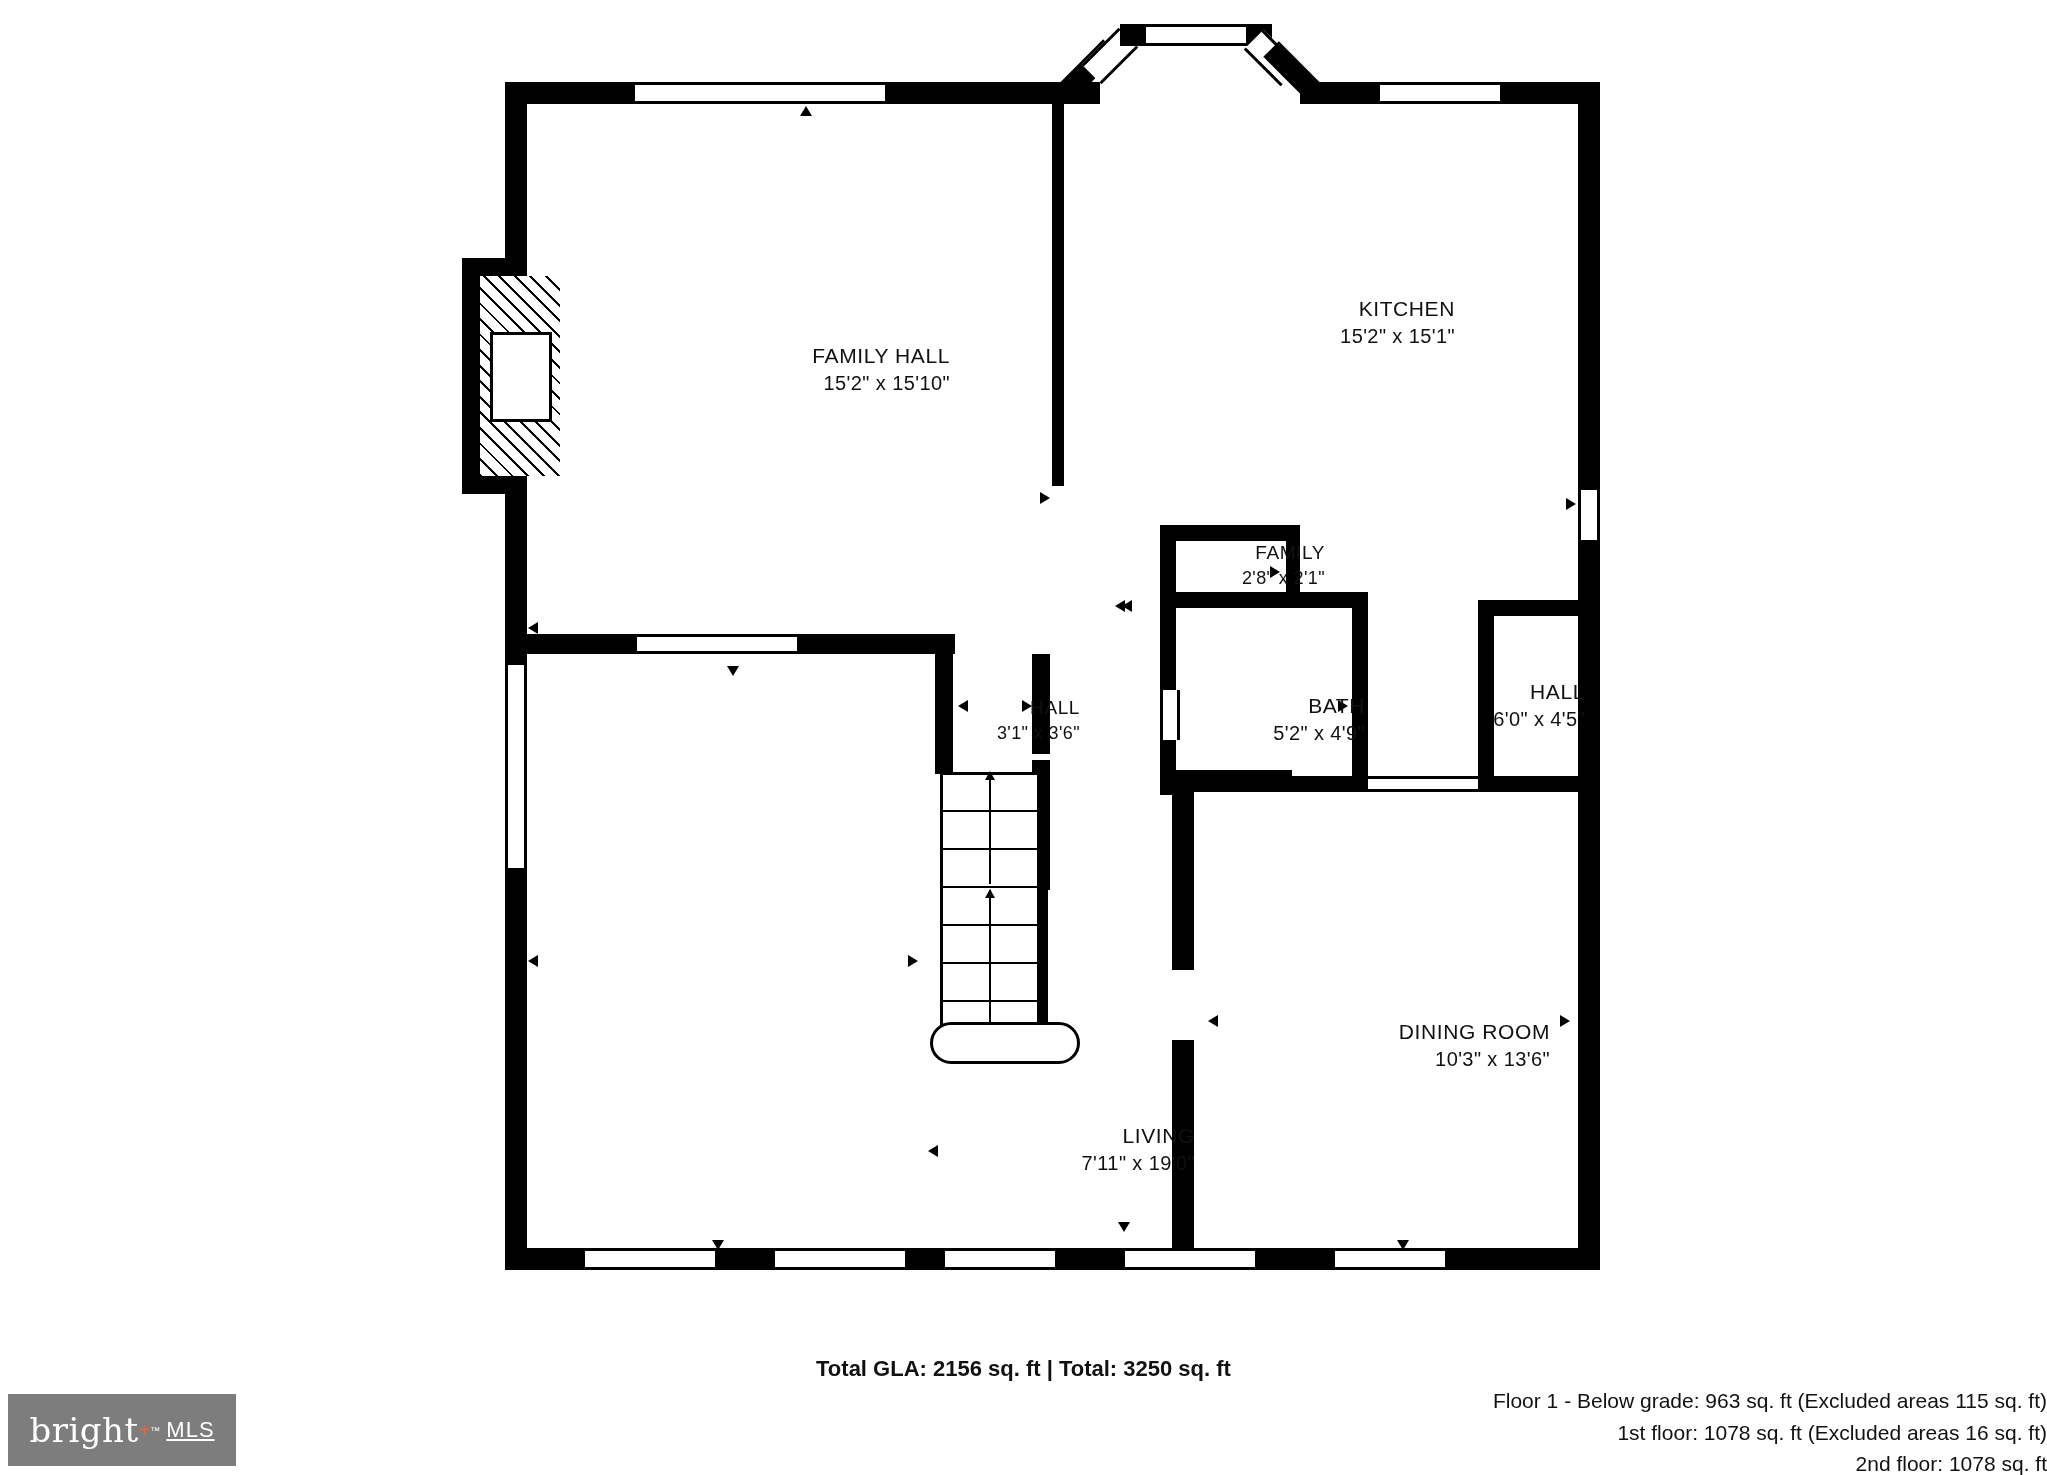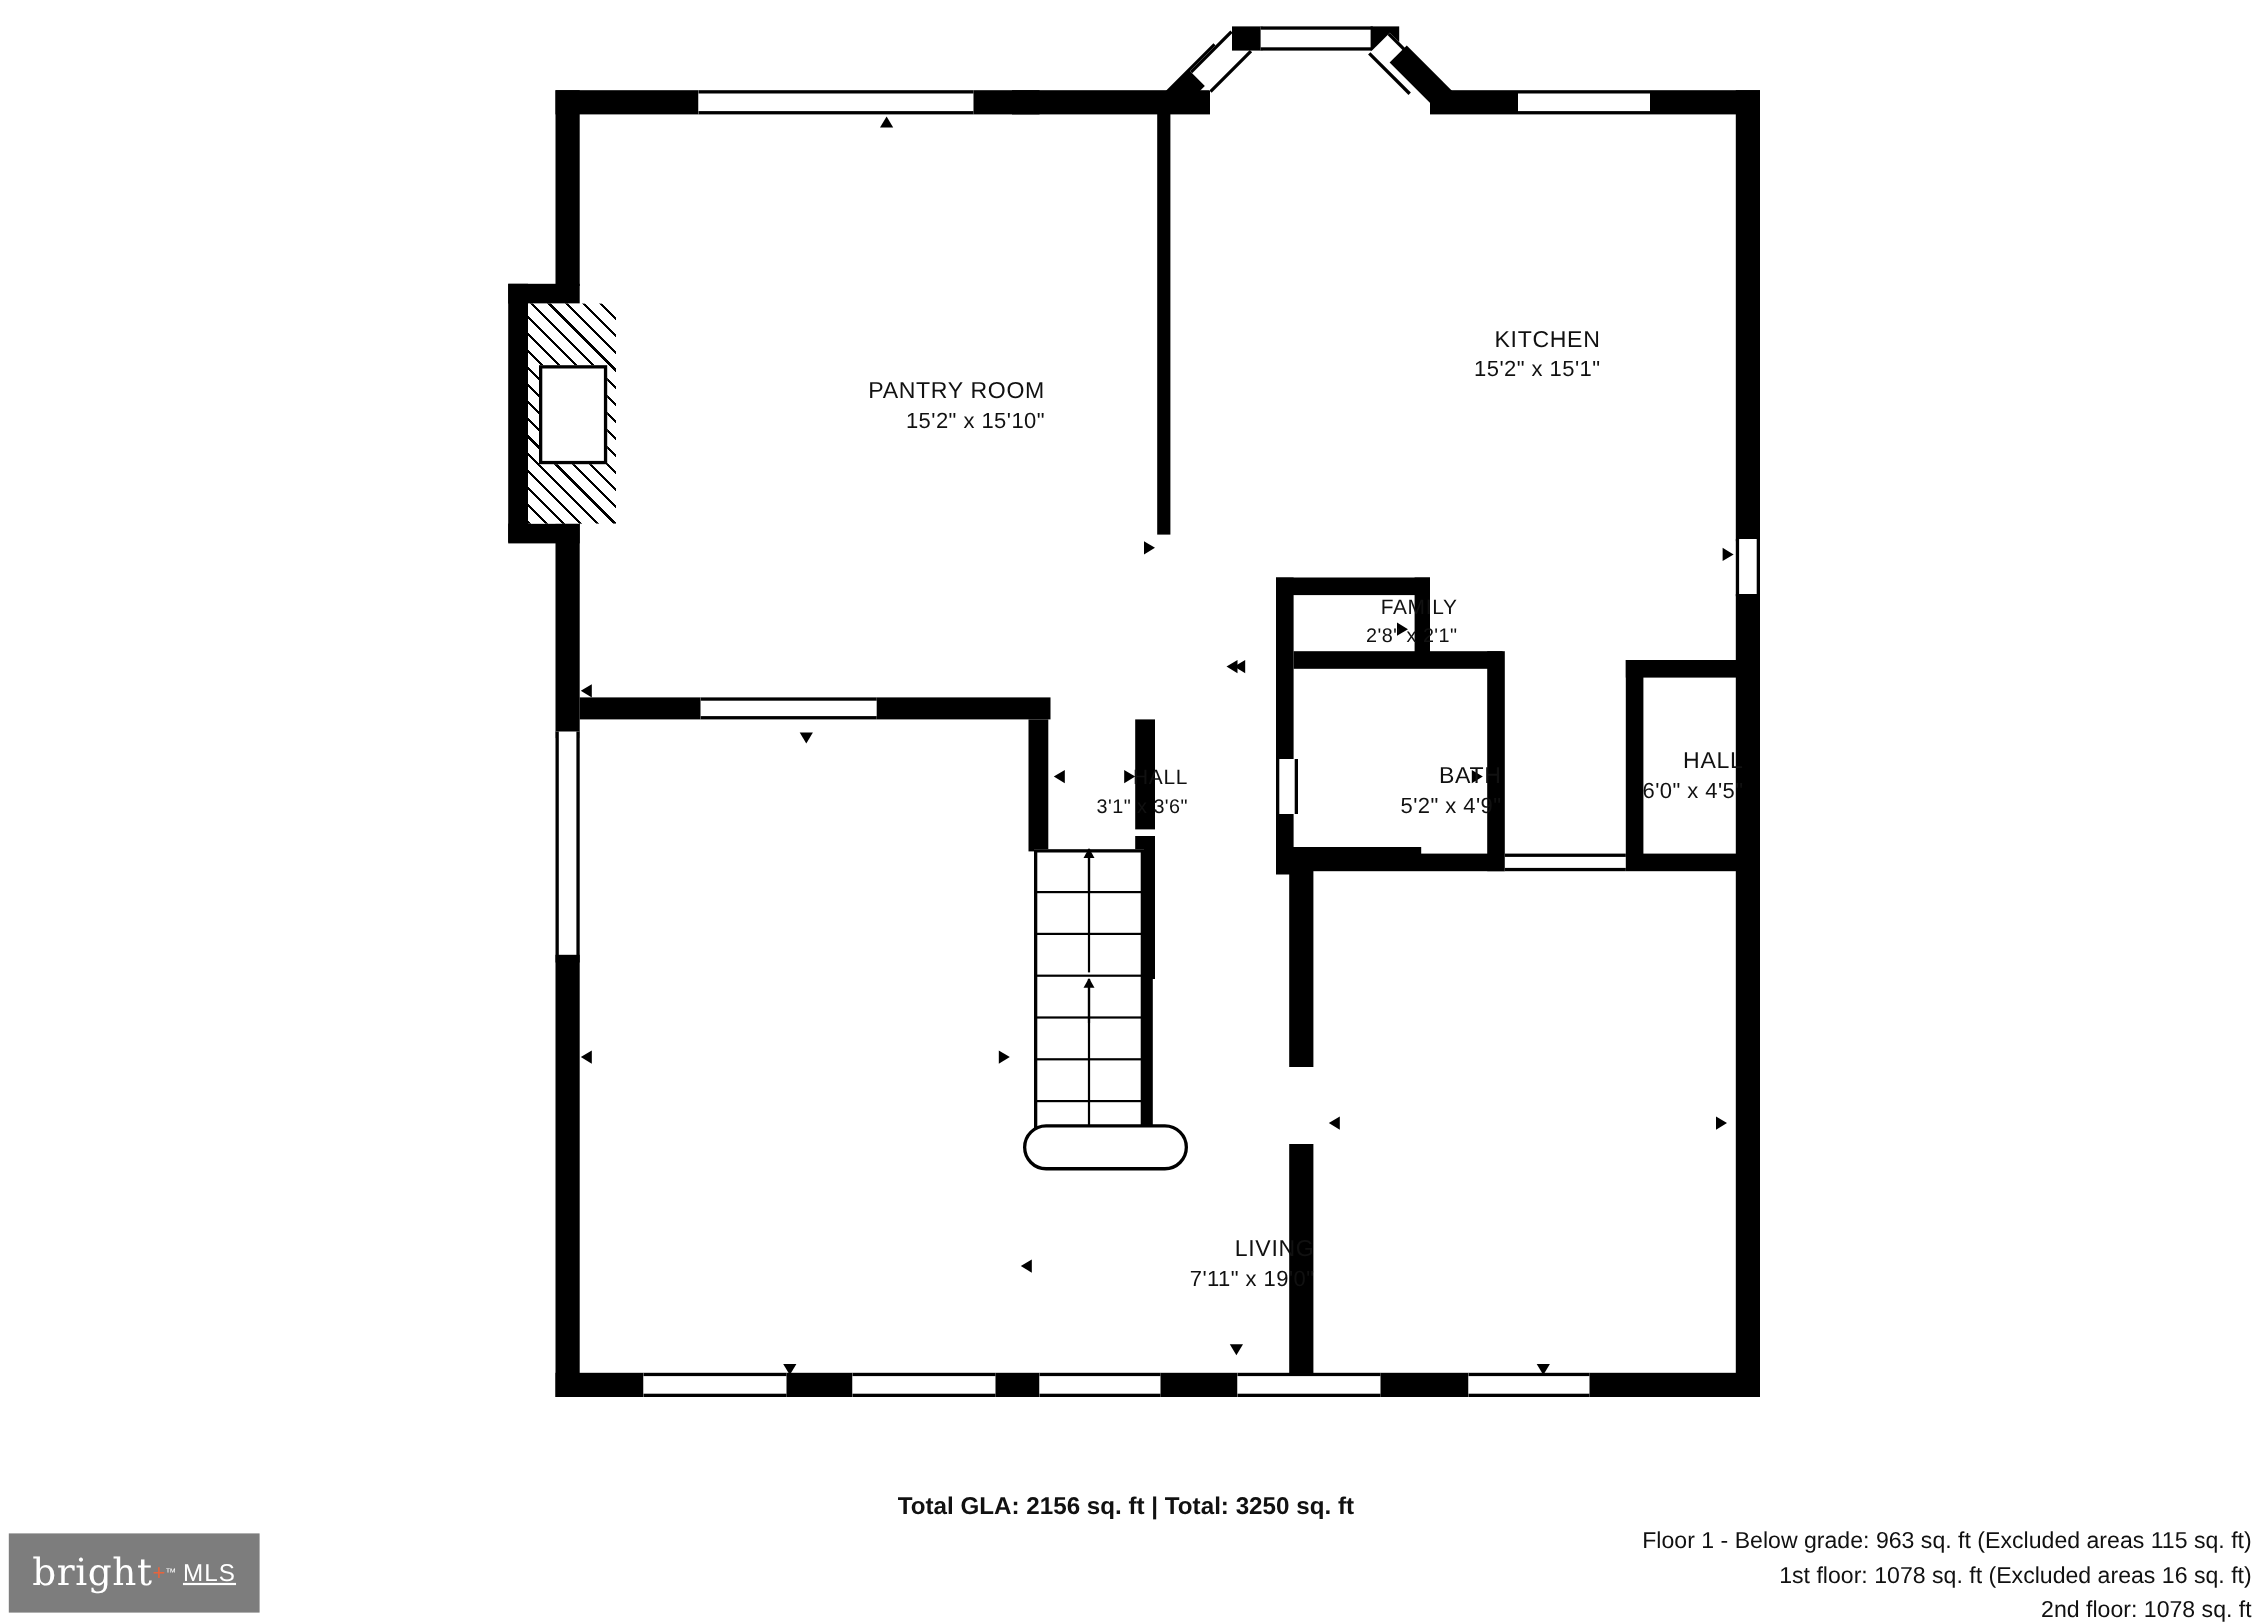--- a/index.html
+++ b/index.html
@@ -299,21 +299,21 @@
   <div class="tick left" style="left:1208px; top:1015px;"></div>
   <div class="tick right" style="left:1560px; top:1015px;"></div>
   <div class="tick down" style="left:1397px; top:1240px;"></div>
   <div class="tick left" style="left:958px; top:700px;"></div>
   <div class="tick right" style="left:1022px; top:700px;"></div>
   <div class="tick right" style="left:1338px; top:700px;"></div>
   <div class="tick right" style="left:1270px; top:566px;"></div>
   <div class="tick left" style="left:1122px; top:600px;"></div>
 
   <div class="room-label" style="left:620px; top:342px; width:330px;">
-    <div class="name">PANTRY ROOM</div>
+    <div class="name">FAMILY HALL</div>
     <div class="dims">15'2" x 15'10"</div>
   </div>
 
   <div class="room-label" style="left:1185px; top:295px; width:270px;">
     <div class="name">KITCHEN</div>
     <div class="dims">15'2" x 15'1"</div>
   </div>
 
   <div class="room-label small" style="left:1135px; top:540px; width:190px;">
     <div class="name">FAMILY</div>
@@ -329,20 +329,24 @@
     <div class="name">HALL</div>
     <div class="dims">6'0" x 4'5"</div>
   </div>
 
   <div class="room-label small" style="left:900px; top:695px; width:180px;">
     <div class="name">HALL</div>
     <div class="dims">3'1" x 3'6"</div>
   </div>
 
 
+  <div class="room-label" style="left:1250px; top:1018px; width:300px;">
+    <div class="name">DINING ROOM</div>
+    <div class="dims">10'3" x 13'6"</div>
+  </div>
 
   <div class="room-label" style="left:935px; top:1122px; width:260px;">
     <div class="name">LIVING</div>
     <div class="dims">7'11" x 19'0"</div>
   </div>
 
 </div>
 
 <div id="summary">
   <div class="total">Total GLA: 2156 sq. ft  |  Total: 3250 sq. ft</div>

